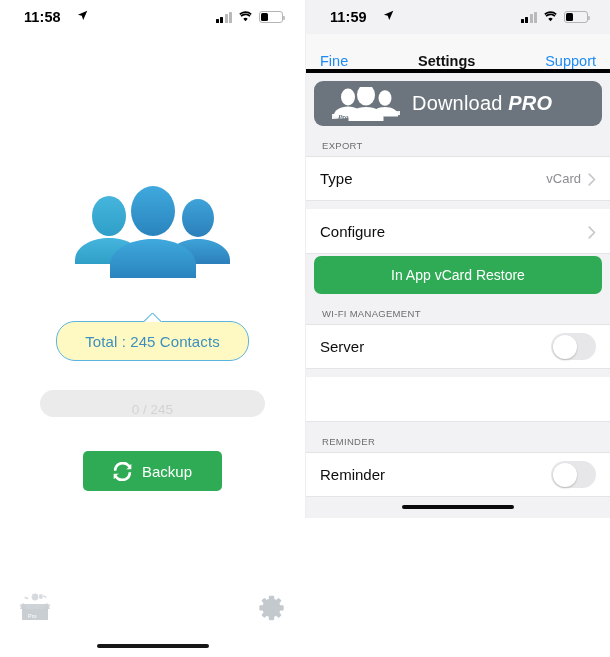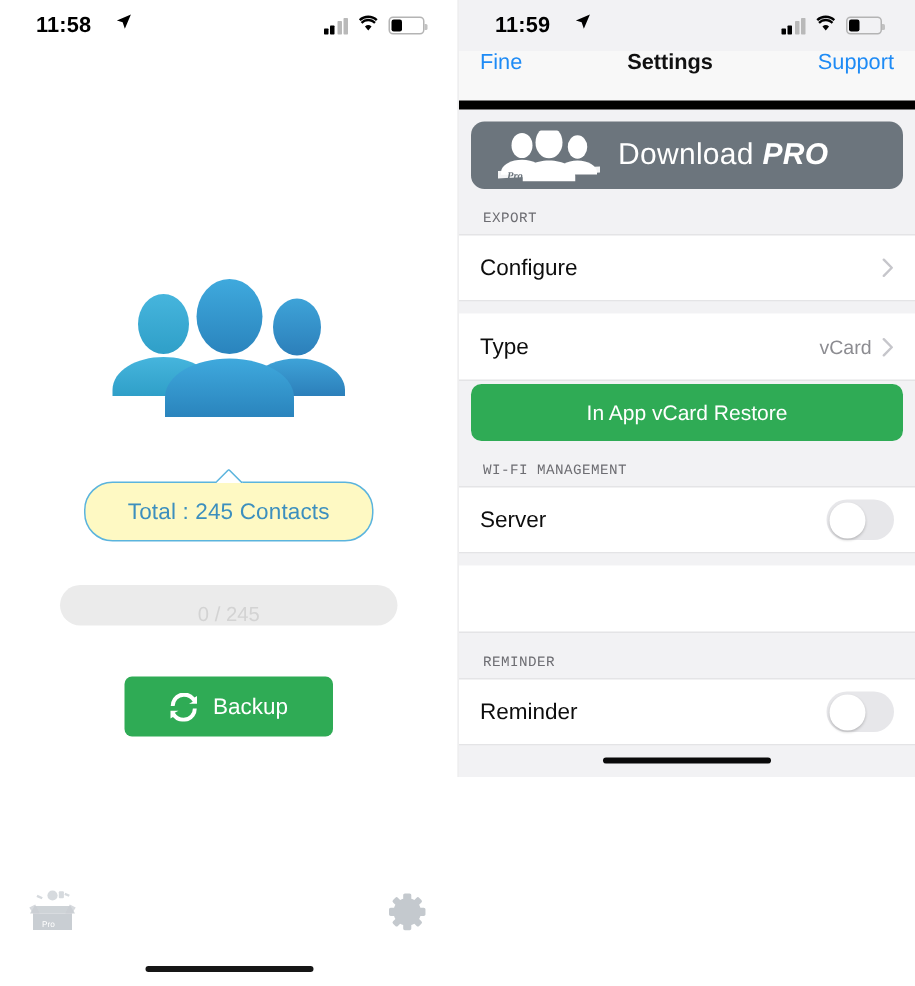--- a/index.html
+++ b/index.html
@@ -101,22 +101,22 @@
   }
   .home-ind.dark{background:#0a0a0a;}
 
   
   .right{
     width:305px;height:518px;background:#f2f2f4;position:relative;
     display:flex;flex-direction:column;flex:0 0 305px;
     border-left:1px solid #eeeeef;box-sizing:border-box;
   }
   .navbar{
-    height:39px;background:#f8f8f8;display:flex;align-items:flex-start;
-    padding:0 14px;box-sizing:border-box;border-bottom:6px solid #000000;
+    height:39px;background:#f8f8f8;display:flex;align-items:flex-end;
+    padding:0 14px;box-sizing:border-box;border-bottom:4px solid #000000;
     flex:0 0 auto;
   }
   .nav-left,.nav-right{font-size:14.5px;color:#1e8bf5;cursor:pointer;flex:0 0 auto;}
   .nav-title{flex:1;text-align:center;font-size:14.5px;font-weight:bold;color:#111;}
 
   .right-body{flex:1;overflow:hidden;position:relative;}
 
   .promo-wrap{padding:8px 8px 0 8px;}
   .promo{
     height:45px;background:#6c757d;border-radius:9px;
@@ -124,21 +124,21 @@
     box-sizing:border-box;cursor:pointer;
   }
   .promo-art{width:72px;height:34px;flex:0 0 auto;}
   .promo-text{
     color:#fff;font-size:20px;letter-spacing:.2px;white-space:nowrap;
   }
   .promo-text em{font-style:italic;font-weight:bold;}
 
   .sec-hdr{
     font-size:9.5px;color:#6d6d72;letter-spacing:.3px;
-    padding:14px 16px 5px 16px;text-transform:uppercase;font-family:Liberation Mono, monospace;
+    padding:14px 16px 5px 16px;text-transform:uppercase;
   }
   .cell{
     background:#fff;height:45px;display:flex;align-items:center;
     padding:0 14px 0 14px;box-sizing:border-box;
     border-top:1px solid #e4e4e6;border-bottom:1px solid #e4e4e6;
     cursor:pointer;
   }
   .cell.blank{height:45px;cursor:default;}
   .cell + .cell{border-top:none;margin-top:8px;}
   .cell-label{font-size:15px;color:#0d0d0d;flex:1;}
@@ -346,36 +346,36 @@
               <path d="M2 27 L70 24 L70 28 L2 32 Z" fill="#ffffff" opacity=".92"></path>
               <text x="8" y="32" font-size="7" font-style="italic" font-weight="bold" fill="#6c757d" font-family="Liberation Serif">Pro</text>
             </svg>
           </span>
           <span class="promo-text"><span>Download </span><em>PRO</em></span>
         </div>
       </div>
 
       <div class="sec-hdr">EXPORT</div>
       <div class="cell">
-        <span class="cell-label">Configure</span>
-        <span class="chev">
-          <svg width="8" height="13" viewBox="0 0 8 13">
-              <path d="M1.2 1.1 6.5 6.5 1.2 11.9" fill="none" stroke="#c6c6cb" stroke-width="1.6" stroke-linecap="round" stroke-linejoin="round"></path>
-            </svg>
-        </span>
-      </div>
-      <div class="cell">
         <span class="cell-label">Type</span>
         <span class="cell-value">vCard</span>
         <span class="chev">
           <svg width="8" height="13" viewBox="0 0 8 13">
               <path d="M1.2 1.1 6.5 6.5 1.2 11.9" fill="none" stroke="#c6c6cb" stroke-width="1.6" stroke-linecap="round" stroke-linejoin="round"></path>
             </svg>
         </span>
       </div>
+      <div class="cell">
+        <span class="cell-label">Configure</span>
+        <span class="chev">
+          <svg width="8" height="13" viewBox="0 0 8 13">
+              <path d="M1.2 1.1 6.5 6.5 1.2 11.9" fill="none" stroke="#c6c6cb" stroke-width="1.6" stroke-linecap="round" stroke-linejoin="round"></path>
+            </svg>
+        </span>
+      </div>
 
       <button class="green-btn">In App vCard Restore</button>
 
       <div class="sec-hdr">WI-FI MANAGEMENT</div>
       <div class="cell">
         <span class="cell-label">Server</span>
         <span class="toggle">
             <span class="knob"></span>
           </span>
       </div>

